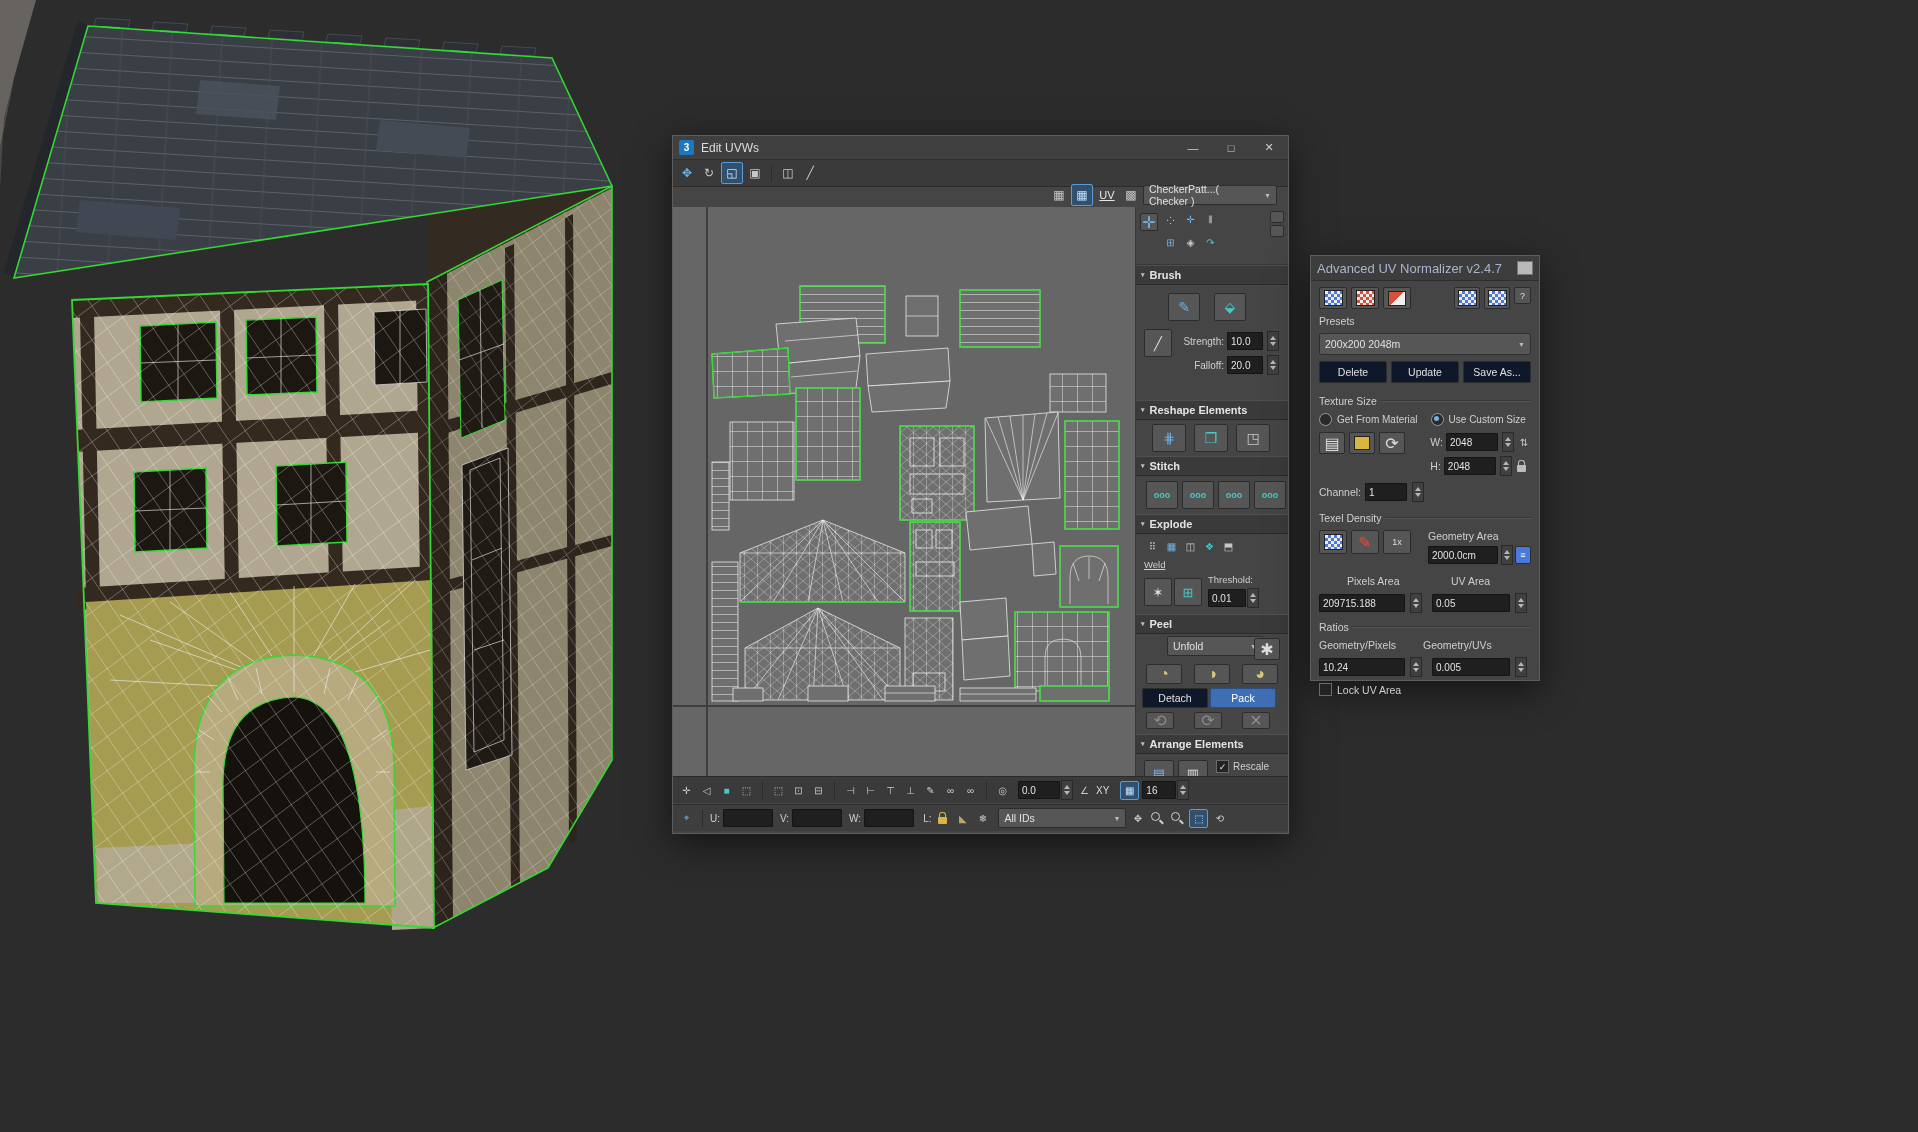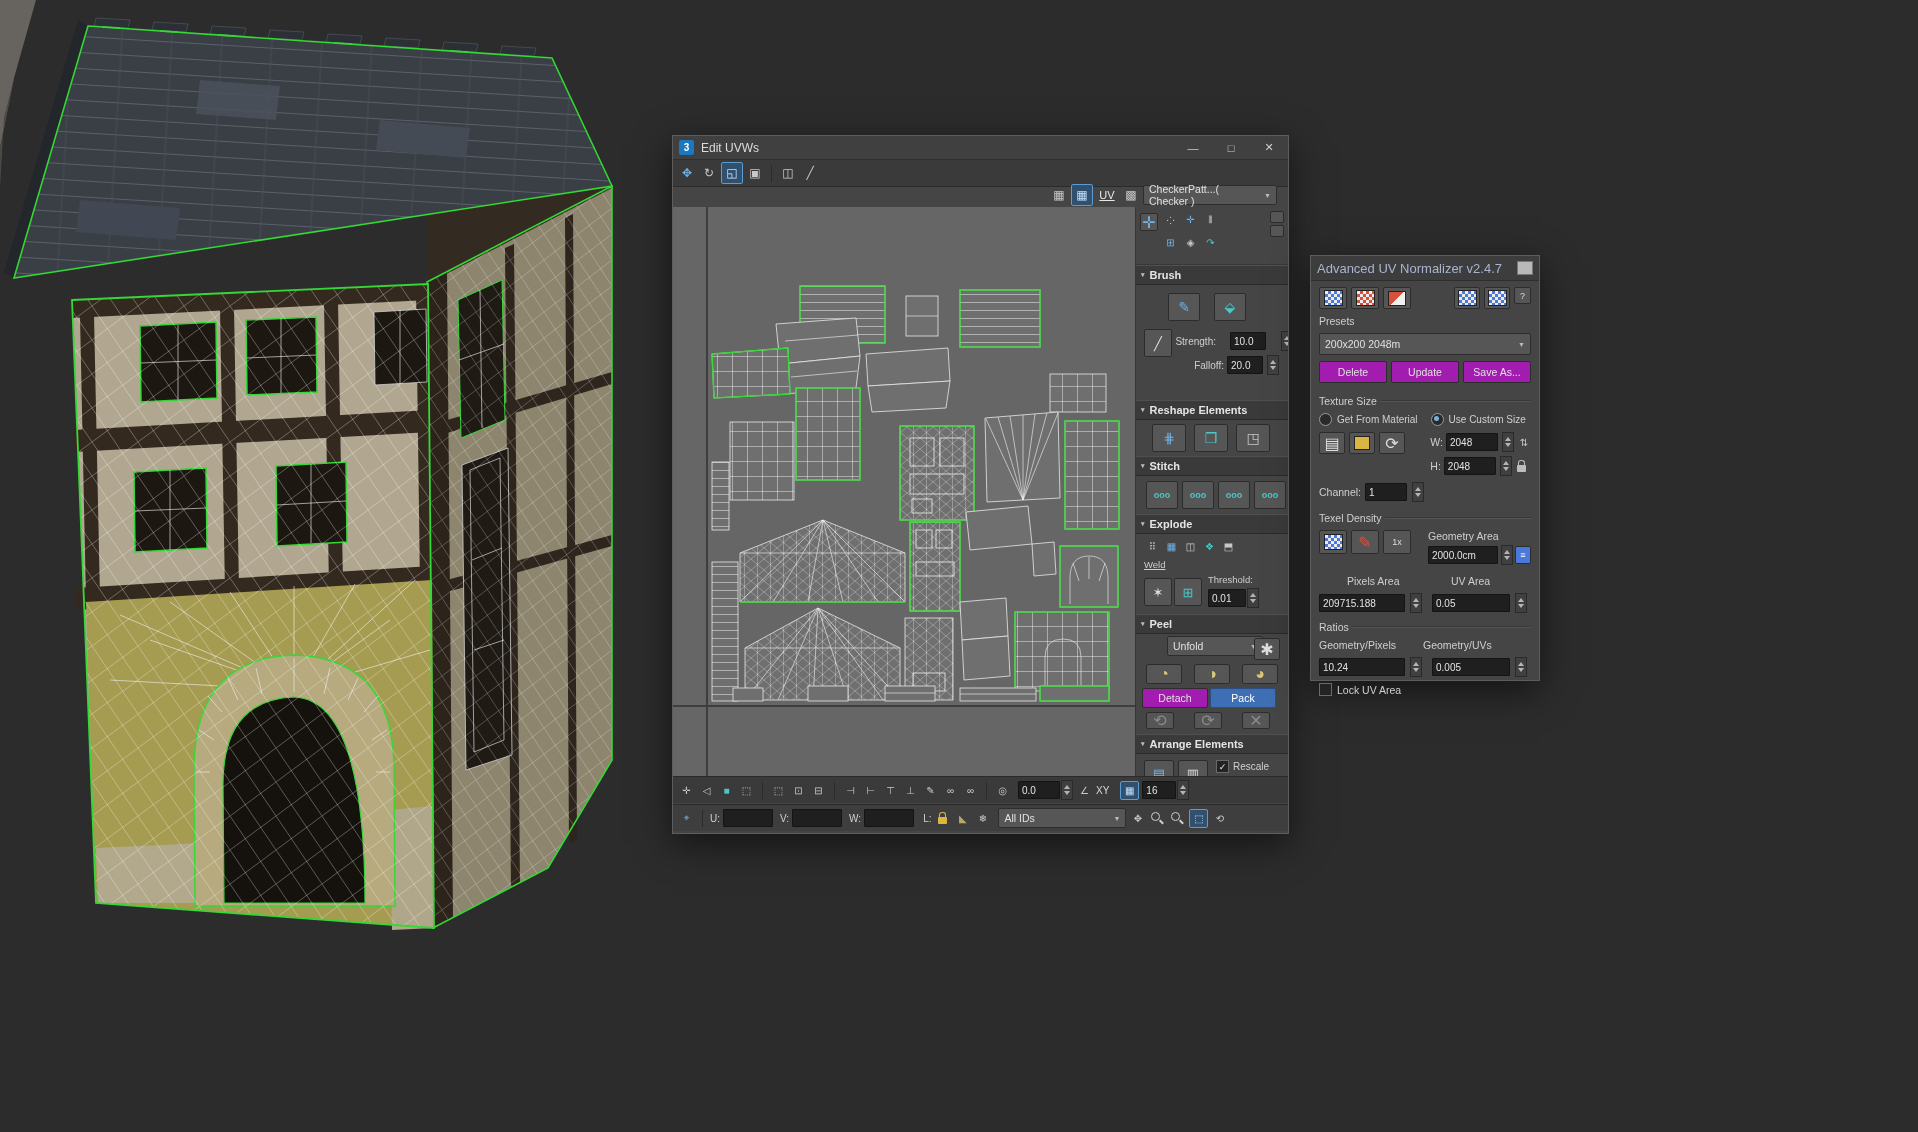--- a/index.html
+++ b/index.html
@@ -23,21 +23,21 @@
   .ic.blue{color:#6fb3e8;}
   .sep{width:1px;height:17px;background:#2b2b2b;margin:0 4px;}
   .drop{background:#565656;border:1px solid #2d2d2d;display:flex;align-items:center;justify-content:space-between;
         font-size:10.5px;color:#e0e0e0;height:18px;padding:0 5px;border-radius:2px;}
   .drop .dar{font-size:7px;color:#bbb;margin-left:6px;}
   .field{background:#1f1f1f;border:1px solid #141414;height:16px;font-size:10px;color:#e2e2e2;display:flex;align-items:center;padding:0 3px;border-radius:1px;}
   .sp{width:10px;height:18px;display:flex;flex-direction:column;justify-content:center;align-items:center;gap:2px;background:#404040;border:1px solid #2a2a2a;margin-left:1px;}
   .sp i{width:0;height:0;border-left:3px solid transparent;border-right:3px solid transparent;display:block;}
   .sp .up{border-bottom:4px solid #b5b5b5;}
   .sp .dn{border-top:4px solid #b5b5b5;}
-  .btn{background:#a21caf;border:1px solid #2d2d2d;border-radius:2px;color:#e0e0e0;font-size:10.5px;
+  .btn{background:#0f172a;border:1px solid #2d2d2d;border-radius:2px;color:#e0e0e0;font-size:10.5px;
        display:flex;align-items:center;justify-content:center;height:18px;}
   .btn.blue{background:#3e6fb4;border-color:#2b4f84;color:#fff;}
   
   .panel{position:absolute;right:0;top:0;width:152px;height:100%;background:#454545;border-left:1px solid #363636;overflow:hidden;}
   .roll-h{height:18px;background:#3a3a3a;border-top:1px solid #505050;border-bottom:1px solid #2a2a2a;
           display:flex;align-items:center;gap:5px;padding-left:5px;font-size:11px;font-weight:bold;color:#e4e4e4;}
   .roll-h .ar{font-size:7px;color:#bbb;}
   .lbl{font-size:10px;color:#cfcfcf;}
   .ckbox{width:11px;height:11px;background:#232323;border:1px solid #6a6a6a;display:flex;align-items:center;justify-content:center;font-size:9px;color:#e8e8e8;}
   .radio{width:11px;height:11px;border:1px solid #9a9a9a;border-radius:50%;background:#2a2a2a;position:relative;}
@@ -377,21 +377,21 @@
       </div>
 
       <div class="roll-h">
         <span class="ar">▾</span>
         <span>Brush</span>
       </div>
       <div style="height:115px;position:relative;">
         <div class="ibtn" style="position:absolute;left:32px;top:8px;width:30px;height:26px;color:#6fb3e8;font-size:14px;">✎</div>
         <div class="ibtn" style="position:absolute;left:78px;top:8px;width:30px;height:26px;color:#49c8c8;font-size:14px;">⬙</div>
         <div class="ibtn" style="position:absolute;left:8px;top:44px;width:26px;height:26px;font-size:13px;">╱</div>
-        <div style="position:absolute;left:32px;top:46px;display:flex;align-items:center;gap:14px;">
+        <div style="position:absolute;left:40px;top:46px;display:flex;align-items:center;gap:3px;">
           <span class="lbl" style="width:48px;text-align:right;">Strength:</span>
           <div class="field" style="width:28px;">
               <span>10.0</span>
             </div>
           <div class="sp">
               <i class="up"></i>
               <i class="dn"></i>
             </div>
         </div>
         <div style="position:absolute;left:40px;top:70px;display:flex;align-items:center;gap:3px;">

